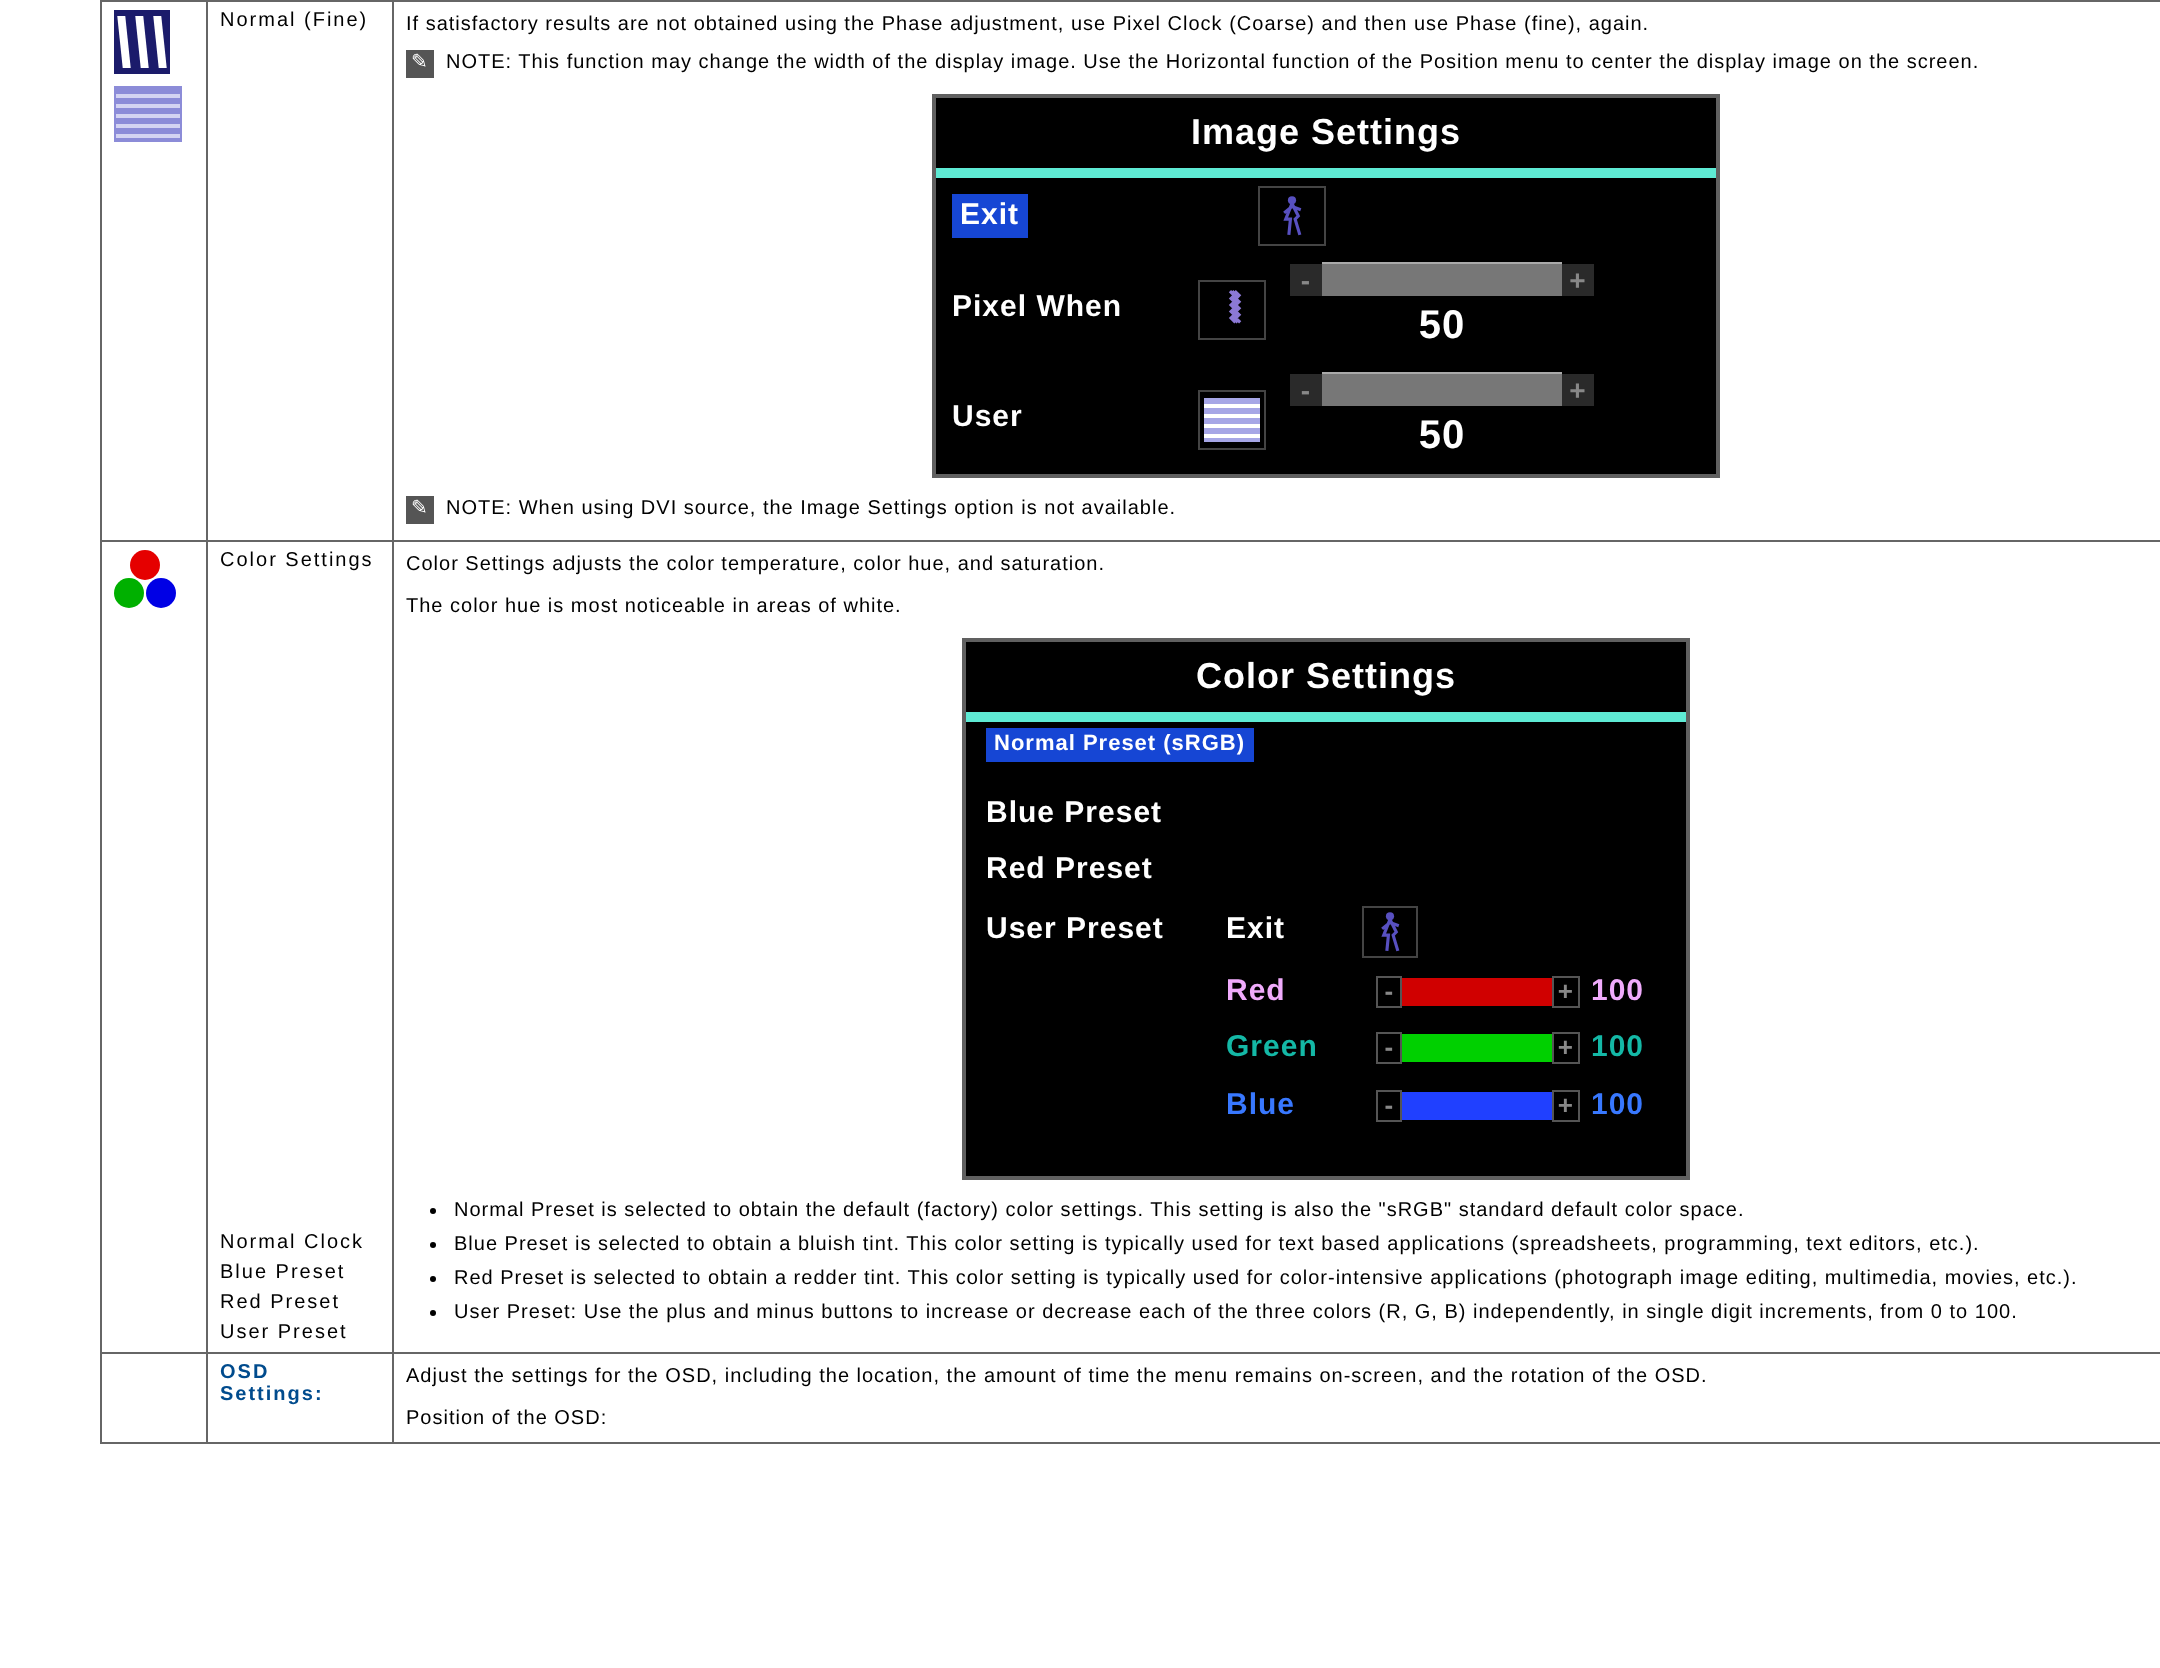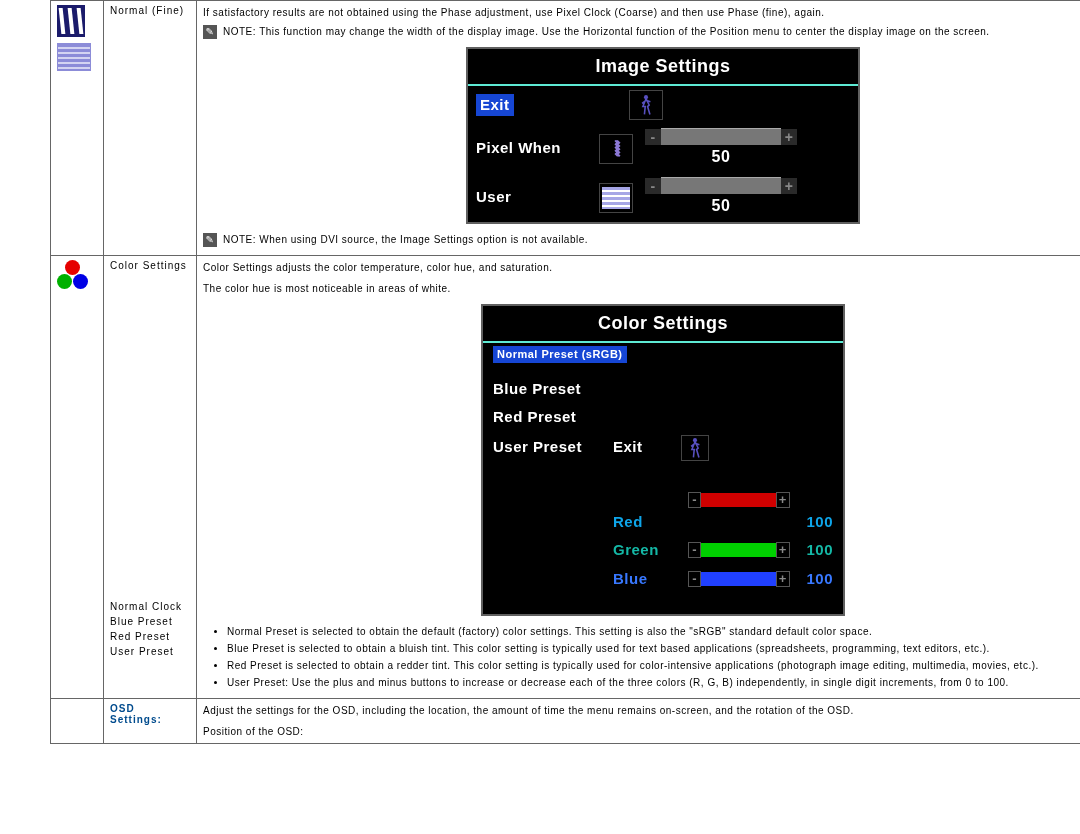--- a/index.html
+++ b/index.html
@@ -46,75 +46,75 @@
     border: 2px solid #606060;
     margin: 8px auto;
     color: #fff;
     font-family: Arial, sans-serif;
     font-weight: bold;
   }
   .osd-title {
     text-align: center;
     font-size: 18px;
     padding: 4px 0;
-    border-bottom: 2px solid #5eead4;
+    border-bottom: 5px solid #5eead4;
   }
   .osd-row { display: flex; align-items: center; padding: 4px 8px; }
   .osd-label { width: 115px; font-size: 15px; }
   .osd-highlight { background: #1646d4; padding: 0 4px; display: inline-block; }
   .osd-iconbox {
     width: 32px; height: 28px; background: #000;
     border: 1px solid #444; margin: 0 8px;
     display: flex; align-items: center; justify-content: center;
   }
   .osd-slider {
     display: flex; align-items: center; flex-direction: column; width: 160px;
   }
   .slider-row { display: flex; align-items: center; }
   .slider-btn {
     width: 16px; height: 16px; background: #2a2a2a;
     color: #888; text-align: center; font-size: 14px; line-height: 16px;
   }
   .slider-track { width: 120px; height: 16px; background: #777; border-top: 1px solid #aaa; }
-  .slider-value { color: #fff; font-size: 16px; margin-top: 0px; }
+  .slider-value { color: #fff; font-size: 20px; margin-top: 0px; }
   .mini-icon-wave { color: #8c79d6; letter-spacing: -3px; font-size: 20px; }
   .mini-icon-stripes {
     width: 28px; height: 22px;
     background: repeating-linear-gradient(to bottom,#a6a6e6 0 3px,#fff 3px 5px);
   }
 
   .color-panel { width: 360px; }
   .color-panel .osd-row { padding: 3px 10px; }
   .color-label { width: 120px; font-size: 15px; }
   .cs-slider-row { display: flex; align-items: center; }
   .cs-label { width: 80px; font-size: 15px; margin-left: 120px; }
   .cs-bar { width: 80px; height: 14px; position: relative; }
   .cs-minus,.cs-plus{
     width:12px;height:14px;color:#888;font-size:13px;text-align:center;line-height:14px;border:1px solid #555;
   }
-  .cs-val { width: 40px; text-align: right; font-size: 15px; padding-left: 6px; }
+  .cs-val { width: 40px; text-align: left; font-size: 15px; padding-left: 6px; }
 
   .phase-icon {
     width: 28px; height: 32px; display: flex; justify-content: space-around;
     align-items: center; background: #1b1b6b;
   }
   .phase-icon span { display: inline-block; width: 4px; height: 26px; background: #fff; transform: skewX(6deg); }
   .stripe-icon {
     width: 32px; height: 26px;
     background: repeating-linear-gradient(to bottom,#8c8cd8 0 3px,#d4d4f2 3px 5px);
     border: 1px solid #8c8cd8;
   }
   .rgb-icon { position: relative; width: 32px; height: 30px; }
   .rgb-icon span { position: absolute; width: 15px; height: 15px; border-radius: 50%; }
   .rgb-icon .r { background: #e50000; left: 8px; top: 0; }
   .rgb-icon .g { background: #00b000; left: 0; top: 14px; }
   .rgb-icon .b { background: #0000e5; left: 16px; top: 14px; }
 
   .walk-svg { width: 18px; height: 22px; }
-  .red-text { color: #0ea5e9; margin-top: 44px; }
+  .red-text { color: #f0abfc; }
   .green-text { color: #14b8a6; }
   .blue-text { color: #3878ff; }
 </style>
 </head>
 <body>
 
 <table class="main">
 
   <tbody>
       <tr>

